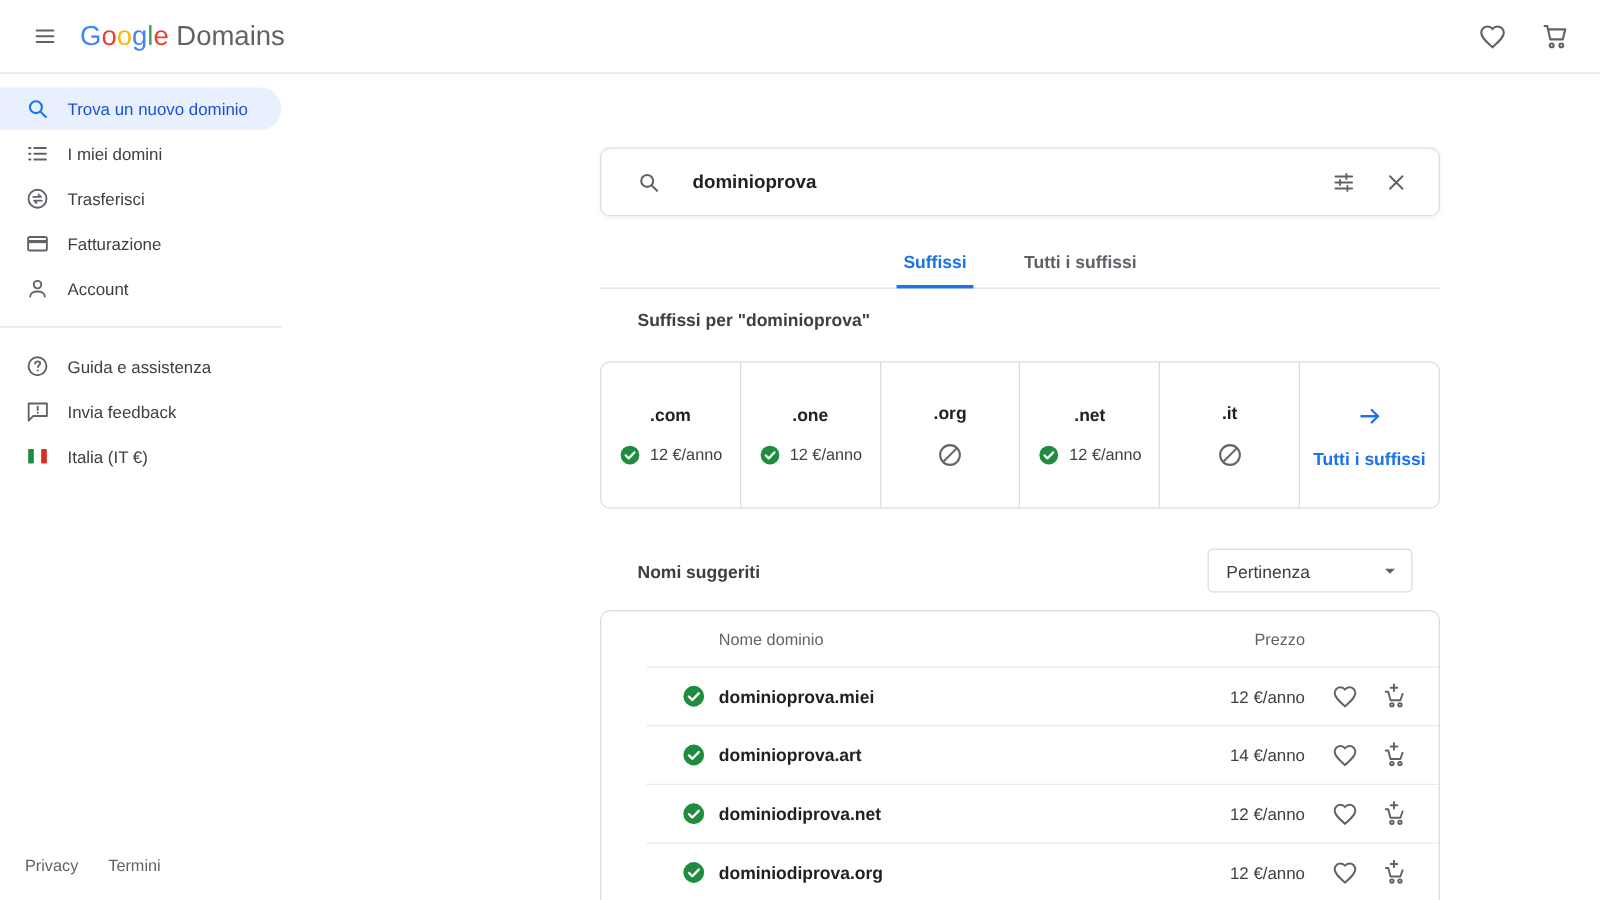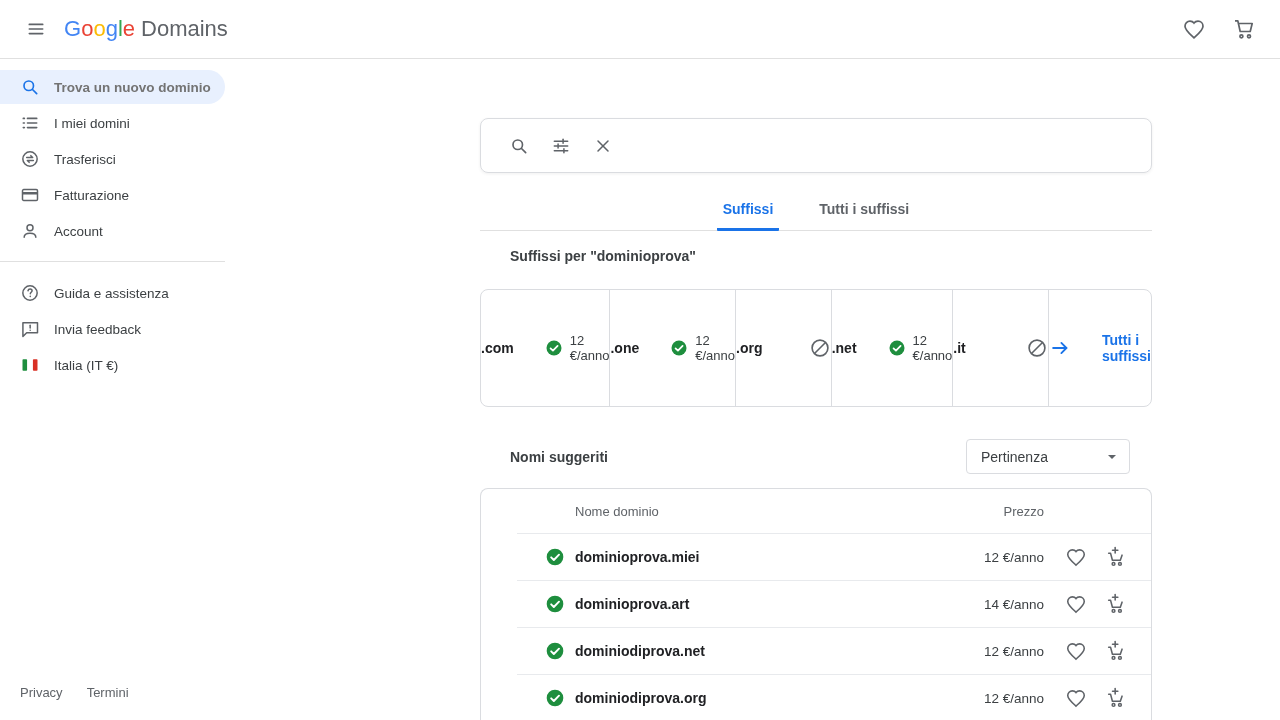--- a/index.html
+++ b/index.html
@@ -21,21 +21,21 @@
   .shell { display:flex; height:661px; }
   .sidebar { width:225px; flex:0 0 225px; padding-top:11px; position:relative; }
   .main { flex:1; overflow:hidden; }
   .column { width:672px; margin-left:255px; }
 
   
   .nav-item { height:34px; display:flex; align-items:center; padding-left:20px;
     margin-bottom:2px; cursor:pointer; font-size:13.5px; color:#3c4043; }
   .nav-item .nav-icon { width:20px; height:20px; margin-right:14px; color:#5f6368; flex:0 0 20px; }
   .nav-item .nav-label { white-space:nowrap; }
-  .nav-item.active { background:#e8f0fe; border-radius:0 17px 17px 0; color:#737373; font-weight:bold; }
+  .nav-item.active { background:#e8f0fe; border-radius:0 17px 17px 0; color:#1d4ed8; font-weight:normal; }
   .nav-item.active .nav-icon { color:#1a73e8; }
   .side-divider { height:1px; background:#e0e0e0; margin:13px 0 14px 0; }
   .side-footer { position:absolute; left:20px; bottom:20px; display:flex; gap:24px;
     font-size:13px; color:#5f6368; }
   .side-footer span { cursor:pointer; }
 
   
   .search-card { margin-top:59px; height:55px; border:1px solid #dadce0; border-radius:8px;
     display:flex; align-items:center; padding:0 24px 0 28px; box-shadow:0 1px 3px rgba(60,64,67,.08); }
   .search-card .sicon { width:20px; height:20px; color:#5f6368; flex:0 0 20px; }
@@ -45,22 +45,22 @@
 
   
   .tabs { margin-top:22px; height:36px; display:flex; justify-content:center; gap:34px;
     border-bottom:1px solid #e0e0e0; }
   .tab { font-size:14px; color:#5f6368; font-weight:bold; padding:6px 6px 0 6px; cursor:pointer; height:36px; }
   .tab.active { color:#1a73e8; border-bottom:3px solid #1a73e8; border-radius:1px; }
 
   
   .suffix-title { margin:17px 0 0 30px; font-size:14px; font-weight:bold; color:#3c4043; }
   .tld-row { margin-top:25px; height:118px; border:1px solid #dadce0; border-radius:8px; display:flex; }
-  .tld-card { flex:1; border-right:1px solid #dadce0; display:flex; flex-direction:row;
-    align-items:center; justify-content:space-between; gap:31px; cursor:pointer; }
+  .tld-card { flex:1; border-right:1px solid #dadce0; display:flex; flex-direction:column;
+    align-items:center; justify-content:center; gap:15px; cursor:pointer; }
   .tld-card:last-child { border-right:none; }
   .tld-name { font-size:14px; font-weight:bold; color:#202124; }
   .tld-status { display:flex; align-items:center; gap:7px; font-size:13px; color:#3c4043; }
   .tld-status .ok { width:18px; height:18px; }
   .blocked-ic { width:22px; height:22px; color:#5f6368; }
   .tld-link-arrow { width:22px; height:22px; color:#1a73e8; }
   .tld-link-label { font-size:14px; font-weight:bold; color:#1a73e8; }
 
   
   .sugg-head { margin-top:32px; display:flex; align-items:center; justify-content:space-between; }
@@ -217,20 +217,21 @@
   <div class="main">
     <div class="column">
 
       <div class="search-card">
         <span class="sicon">
           <svg width="20" height="20" viewBox="0 0 24 24" fill="none" stroke="currentColor" stroke-width="2" stroke-linecap="round">
               <circle cx="10.5" cy="10.5" r="5.7"></circle>
               <line x1="15" y1="15" x2="20" y2="20"></line>
             </svg>
         </span>
+        <input type="text" value="dominioprova" style="">
         <span class="tool">
           <svg width="20" height="20" viewBox="0 0 24 24" fill="none" stroke="currentColor" stroke-width="1.8" stroke-linecap="round">
               <line x1="4" y1="6.2" x2="20" y2="6.2"></line>
               <line x1="14.5" y1="3.8" x2="14.5" y2="8.6"></line>
               <line x1="4" y1="12" x2="20" y2="12"></line>
               <line x1="8.5" y1="9.6" x2="8.5" y2="14.4"></line>
               <line x1="4" y1="17.8" x2="20" y2="17.8"></line>
               <line x1="15.5" y1="15.4" x2="15.5" y2="20.2"></line>
             </svg>
         </span>

